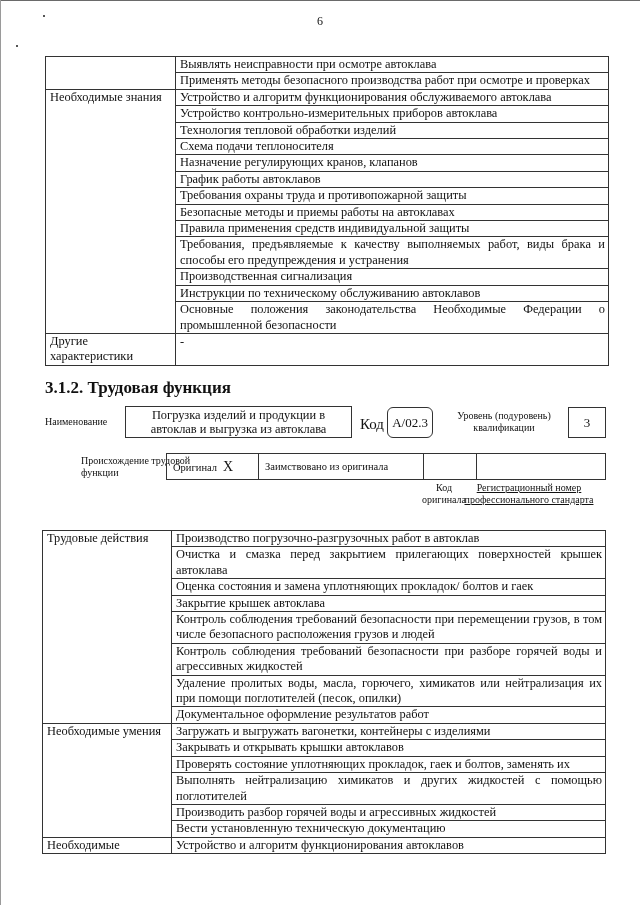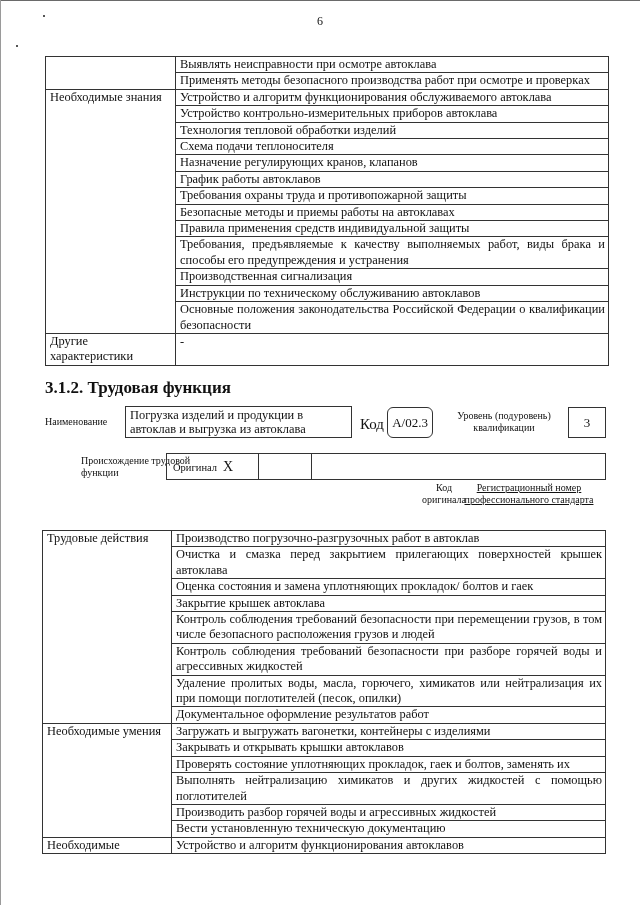--- a/index.html
+++ b/index.html
@@ -20,21 +20,21 @@
 
   #t1 { left: 45px; top: 56px; width: 564px; }
   #t1 td.label { width: 122px; }
   #t2 { left: 42px; top: 530px; width: 564px; }
   #t2 td.label { width: 121px; }
 
   .section-title { position: absolute; left: 45px; top: 378px; font-weight: bold; font-size: 17px; }
 
   .small { font-size: 10px; line-height: 12px; }
   .abs { position: absolute; }
-  .box { position: absolute; border: 1px solid #333; box-sizing: border-box; }
+  .box { position: absolute; border: 1px solid #333; box-sizing: border-box; text-align: center; }
 
   .name-label { left: 45px; top: 416px; }
   .name-box { left: 125px; top: 406px; width: 227px; height: 32px; font-size: 12.4px; line-height: 14px; padding: 1px 4px; }
   .code-label { left: 360px; top: 416px; font-size: 15px; }
   .code-box { left: 387px; top: 407px; width: 46px; height: 31px; font-size: 13px; text-align: center; line-height: 29px; border-radius: 6px; }
   .level-label { left: 444px; top: 410px; width: 120px; text-align: center; }
   .level-box { left: 568px; top: 407px; width: 38px; height: 31px; font-size: 13px; text-align: center; line-height: 29px; }
 
   .origin-label { left: 45px; top: 455px; margin-left: 36px; }
   .origin-table { position: absolute; left: 166px; top: 453px; width: 440px; height: 27px; border: 1px solid #333; box-sizing: border-box; display: flex; }
@@ -98,21 +98,21 @@
       <tr>
         <td class="item">Требования, предъявляемые к качеству выполняемых работ, виды брака и способы его предупреждения и устранения</td>
       </tr>
       <tr>
         <td class="item">Производственная сигнализация</td>
       </tr>
       <tr>
         <td class="item">Инструкции по техническому обслуживанию автоклавов</td>
       </tr>
       <tr>
-        <td class="item">Основные положения законодательства Российской Федерации о квалификации безопасности</td>
+        <td class="item">Основные положения законодательства Необходимые Федерации о промышленной безопасности</td>
       </tr>
       <tr>
         <td class="label" rowspan="1">Другие характеристики</td>
         <td class="item">-</td>
       </tr>
     </tbody>
   </table>
 
 <div class="section-title">3.1.2. Трудовая функция</div>
 
@@ -121,20 +121,21 @@
 <div class="abs code-label">Код</div>
 <div class="box code-box">A/02.3</div>
 <div class="abs small level-label">Уровень (подуровень) квалификации</div>
 <div class="box level-box">3</div>
 
 <div class="abs small origin-label" style="width:110px;">Происхождение трудовой функции</div>
 <div class="origin-table">
   <div class="oc1">
     <span>Оригинал</span><span class="mark-x">X</span>
   </div>
+  <div class="oc2">Заимствовано из оригинала</div>
   <div class="oc3"></div>
   <div class="oc4"></div>
 </div>
 <div class="abs small code-orig-caption">Код оригинала</div>
 <div class="abs small regnum-caption">Регистрационный номер профессионального стандарта</div>
 
 <table id="t2" class="grid">
     <tbody>
       <tr>
         <td class="label" rowspan="8">Трудовые действия</td>

